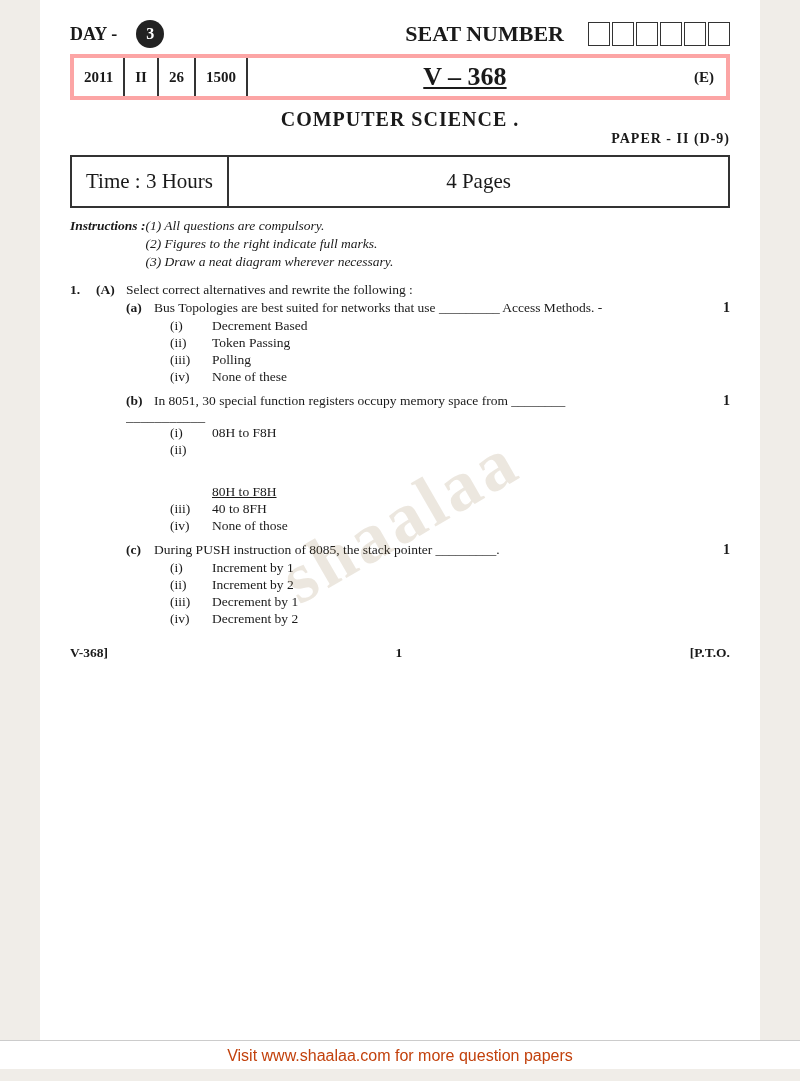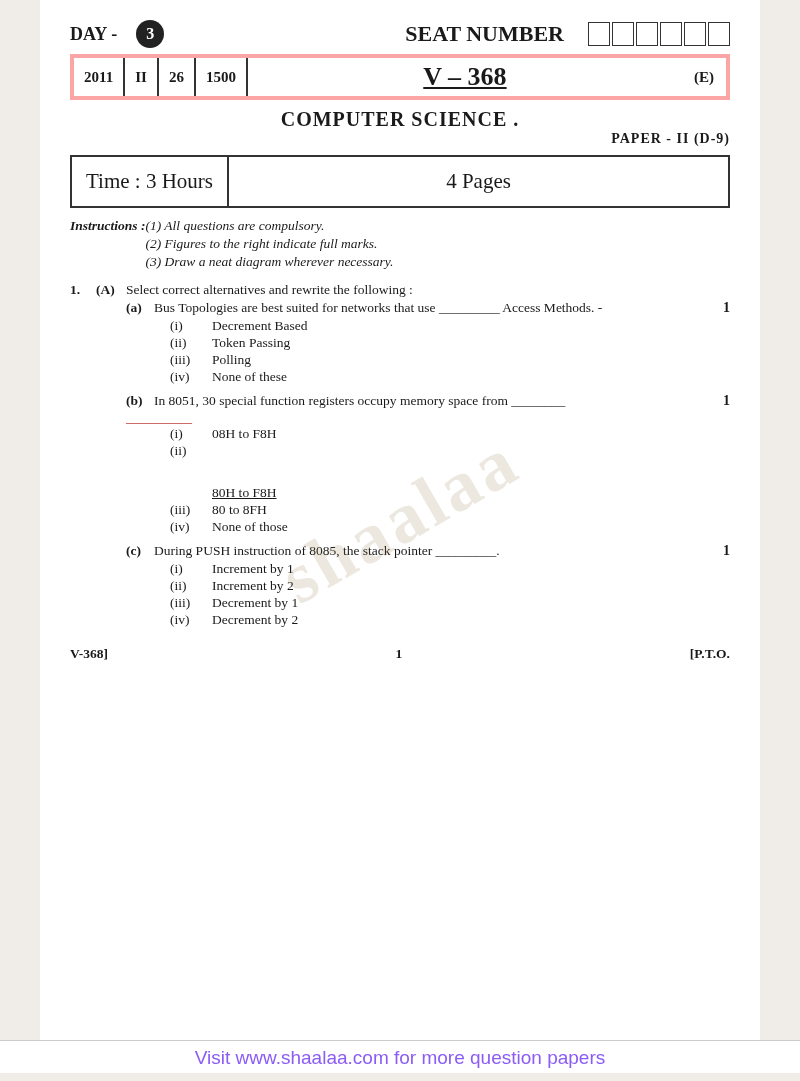--- a/index.html
+++ b/index.html
@@ -215,22 +215,22 @@
       color: rgba(150,120,80,0.18);
       font-weight: bold;
       pointer-events: none;
       white-space: nowrap;
       z-index: 10;
       letter-spacing: 4px;
     }
     .shaalaa-footer {
       background: #fff;
       text-align: center;
-      font-size: 19px;
-      color: #8b5cf6;
+      font-size: 16px;
+      color: #c2410c;
       padding: 6px 0 4px 0;
       border-top: 1px solid #ccc;
       font-family: Arial, sans-serif;
     }
     .instr-row {
       display: flex;
       gap: 0;
     }
     .instr-num-col {
       min-width: 70px;
@@ -318,32 +318,32 @@
     <div class="option">
       <span class="option-num">(iv)</span>
       <span>None of these</span>
     </div>
 
     <div class="q-sub" style="margin-top:8px;">
       <span class="q-sub-label">(b)</span>
       <span>In 8051, 30 special function registers occupy memory space from ________</span>
       <span class="marks">1</span>
     </div>
-    <div style="margin-left:56px;font-size:12px;color:#b91c1c;">___________</div>
+    <div style="margin-left:56px;font-size:12px;color:#000000;font-family:Liberation Mono, monospace;">___________</div>
     <div class="option">
       <span class="option-num">(i)</span>
       <span>08H to F8H</span>
     </div>
     <div class="option">
       <span class="option-num">(ii)</span>
       <span class="underline">80H to F8H</span>
     </div>
     <div class="option">
       <span class="option-num">(iii)</span>
-      <span>80 to 8FH</span>
+      <span>40 to 8FH</span>
     </div>
     <div class="option">
       <span class="option-num">(iv)</span>
       <span>None of those</span>
     </div>
 
     <div class="q-sub" style="margin-top:8px;">
       <span class="q-sub-label">(c)</span>
       <span>During PUSH instruction of 8085, the stack pointer _________.</span>
       <span class="marks">1</span>

